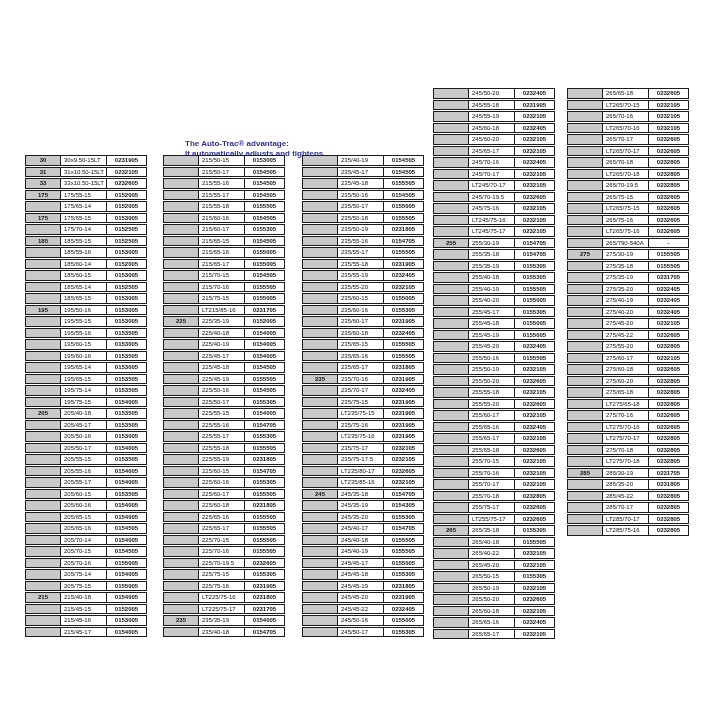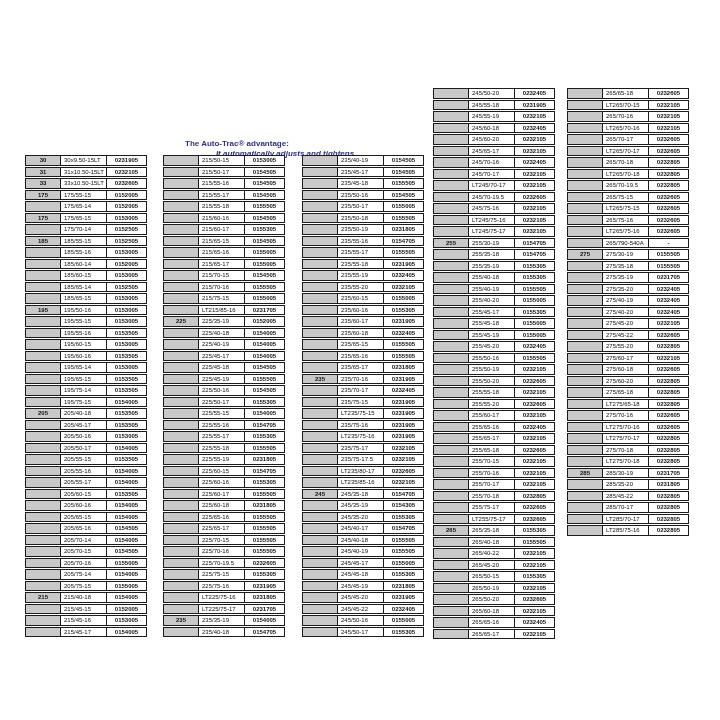--- a/index.html
+++ b/index.html
@@ -4,21 +4,21 @@
 <style>
   html,body{margin:0;padding:0;}
   body{
     width:720px;height:720px;background:#ffffff;
     font-family:"Liberation Sans", sans-serif;
     position:relative;overflow:hidden;
   }
   .sheet{position:absolute;left:0;top:0;width:720px;height:720px;background:var(--page-bg,#fff);}
   .adv-header{position:absolute;left:185px;top:94px;color:var(--header-color,#2e3192);width:200px;margin-top:44px;}
   .adv-line1{font-weight:bold;font-size:8px;line-height:11px;}
-  .adv-line2{font-weight:bold;font-style:italic;font-size:8px;line-height:10.5px;text-align:center;}
+  .adv-line2{font-weight:bold;font-size:8px;line-height:10.5px;}
   .fit-table{position:absolute;}
   .t1{left:25px;top:155px;}
   .t2{left:163px;top:155px;}
   .t3{left:302px;top:155px;}
   .t4{left:433px;top:88px;}
   .t5{left:567px;top:88px;}
   .trow{display:flex;margin-bottom:1px;}
   .cell{
     box-sizing:border-box;height:10.5px;border:1px solid var(--border,#1c1c1c);
     font-size:6px;line-height:8px;display:flex;align-items:center;

